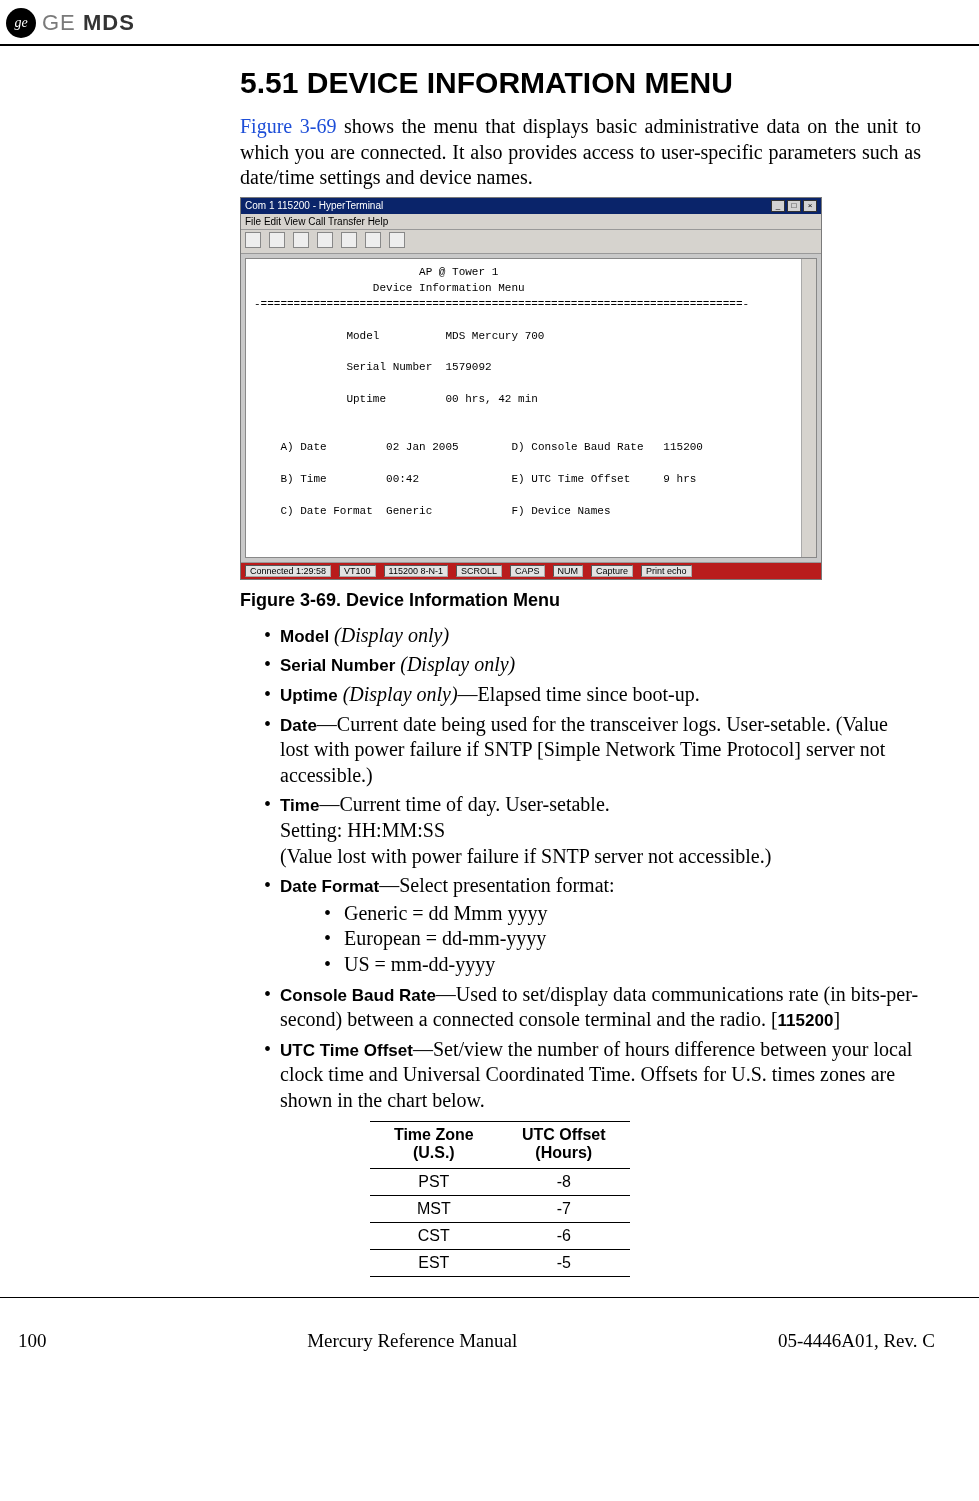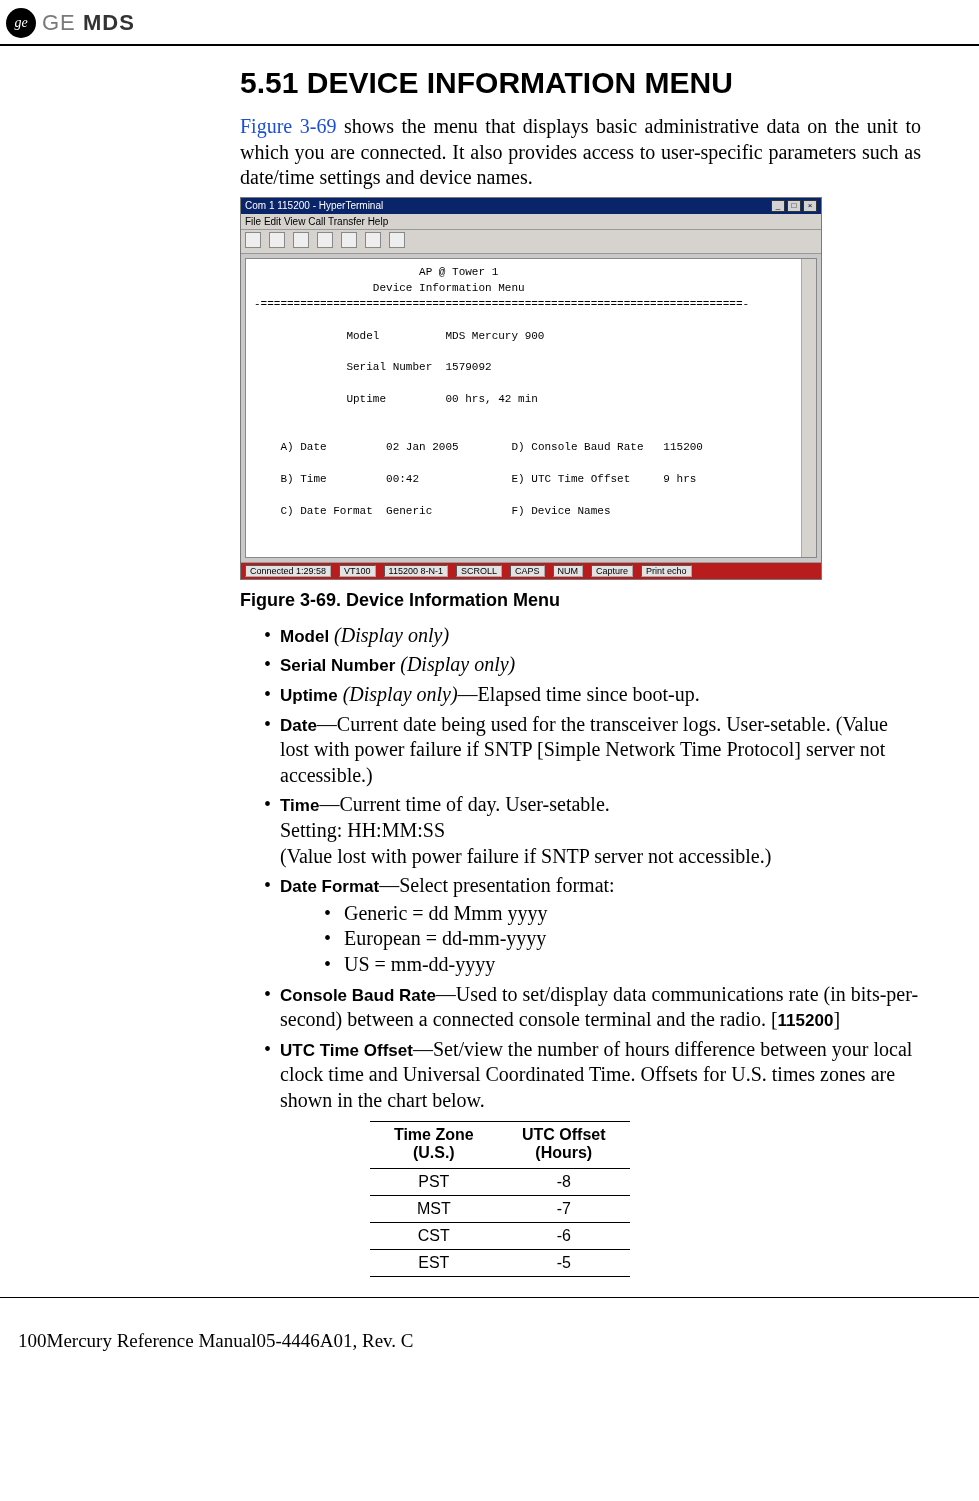--- a/index.html
+++ b/index.html
@@ -187,20 +187,21 @@
     border-bottom: 1px solid #000;
     text-align: center;
   }
 
   .footer-rule {
     border:none; border-top:1.5px solid #000;
     margin: 20px 0 2px 0;
   }
   .footer {
     display:flex;
+    justify-content: space-between;
     padding: 0 44px 0 18px;
     font-size: 19px;
     margin-top: 32px;
   }
   .footer .pg { }
 </style>
 </head>
 <body>
 <div class="page">
 
@@ -237,21 +238,21 @@
         <span class="tool"></span>
         <span class="tool"></span>
         <span class="tool"></span>
         <span class="tool"></span>
         <span class="tool"></span>
       </div>
       <div class="t-body"><div class="scroll"></div>                         <span>AP @ Tower 1</span>
                   <span>Device Information Menu</span>
 -=========================================================================-
 
-              <span>Model</span>          <span>MDS Mercury 900</span>
+              <span>Model</span>          <span>MDS Mercury 700</span>
 
               <span>Serial Number</span>  <span>1579092</span>
 
               <span>Uptime</span>         <span>00 hrs, 42 min</span>
 
 
     <span>A) Date</span>         <span>02 Jan 2005</span>        <span>D) Console Baud Rate</span>   <span>115200</span>
 
     <span>B) Time</span>         <span>00:42</span>              <span>E) UTC Time Offset</span>     <span>9 hrs</span>
 

